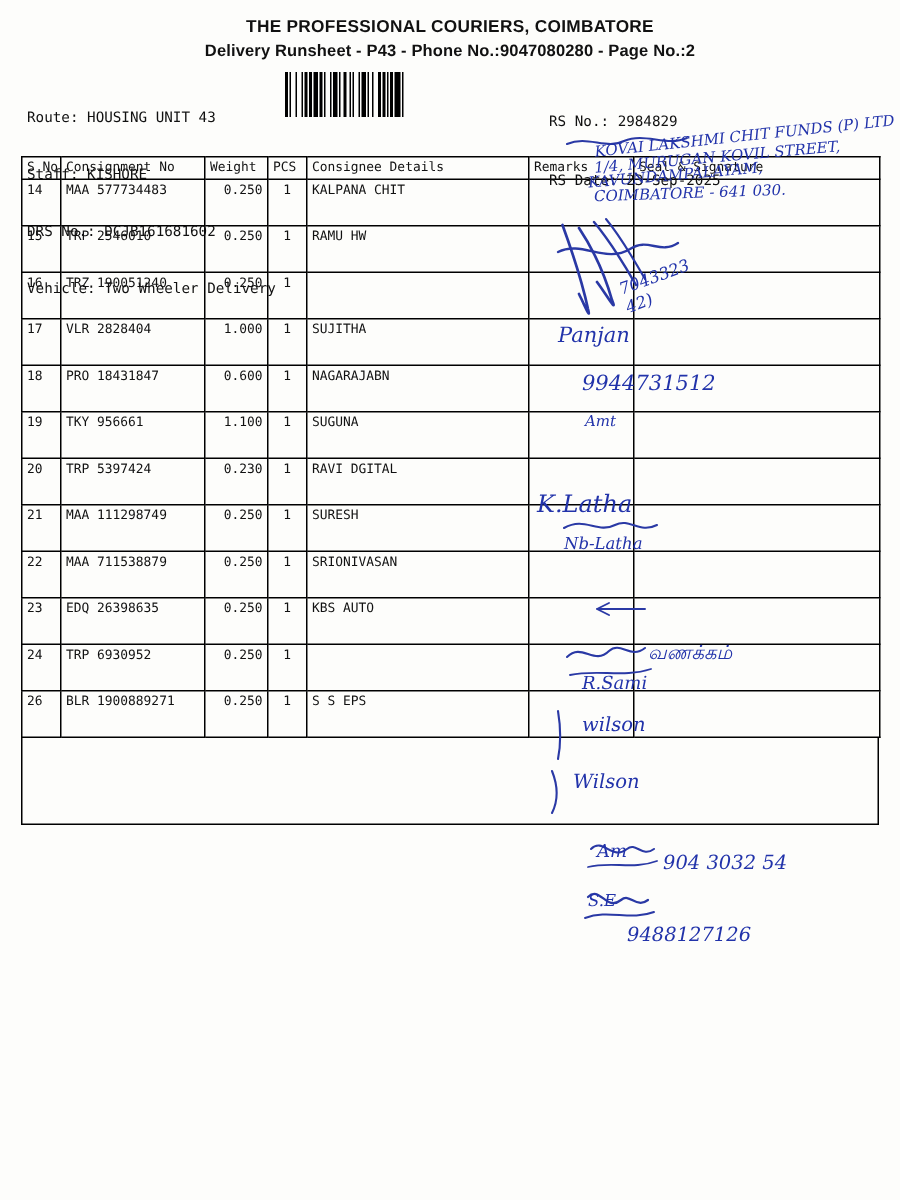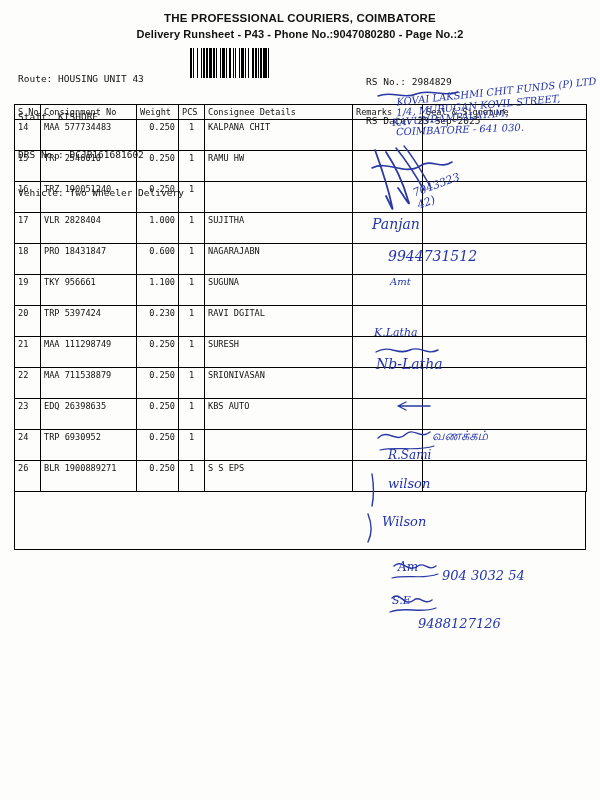--- a/index.html
+++ b/index.html
@@ -359,22 +359,22 @@
   <div class="ink hw" style="left:396px; top:124px; font-size:10px; transform:rotate(-2deg);">COIMBATORE - 641 030.</div>
 
   <div class="ink hw" style="left:414px; top:178px; font-size:11px; transform:rotate(-20deg); white-space:pre;">7043323
 42)</div>
 
   <div class="ink hw" style="left:372px; top:216px; font-size:14px;">Panjan</div>
   <div class="ink hw" style="left:388px; top:248px; font-size:14px;">9944731512</div>
 
   <div class="ink hw" style="left:390px; top:276px; font-size:10px;">Amt</div>
 
-  <div class="ink hw" style="left:374px; top:326px; font-size:11px;">K.Latha</div>
-  <div class="ink hw" style="left:376px; top:356px; font-size:14px;">Nb-Latha</div>
+  <div class="ink hw" style="left:358px; top:326px; font-size:16px;">K.Latha</div>
+  <div class="ink hw" style="left:376px; top:356px; font-size:11px;">Nb-Latha</div>
   <div class="ink hw" style="left:432px; top:396px; font-size:13px;margin-top:32px;">வணக்கம்</div>
   <div class="ink hw" style="left:388px; top:448px; font-size:12px;">R.Sami</div>
   <div class="ink hw" style="left:388px; top:476px; font-size:13px;">wilson</div>
   <div class="ink hw" style="left:382px; top:514px; font-size:13px;">Wilson</div>
   <div class="ink hw" style="left:398px; top:560px; font-size:12px;">Am</div>
   <div class="ink hw" style="left:442px; top:568px; font-size:13px;">904 3032 54</div>
   <div class="ink hw" style="left:392px; top:594px; font-size:11px;">S.E</div>
   <div class="ink hw" style="left:418px; top:616px; font-size:13px;">9488127126</div>
 
 </div>

